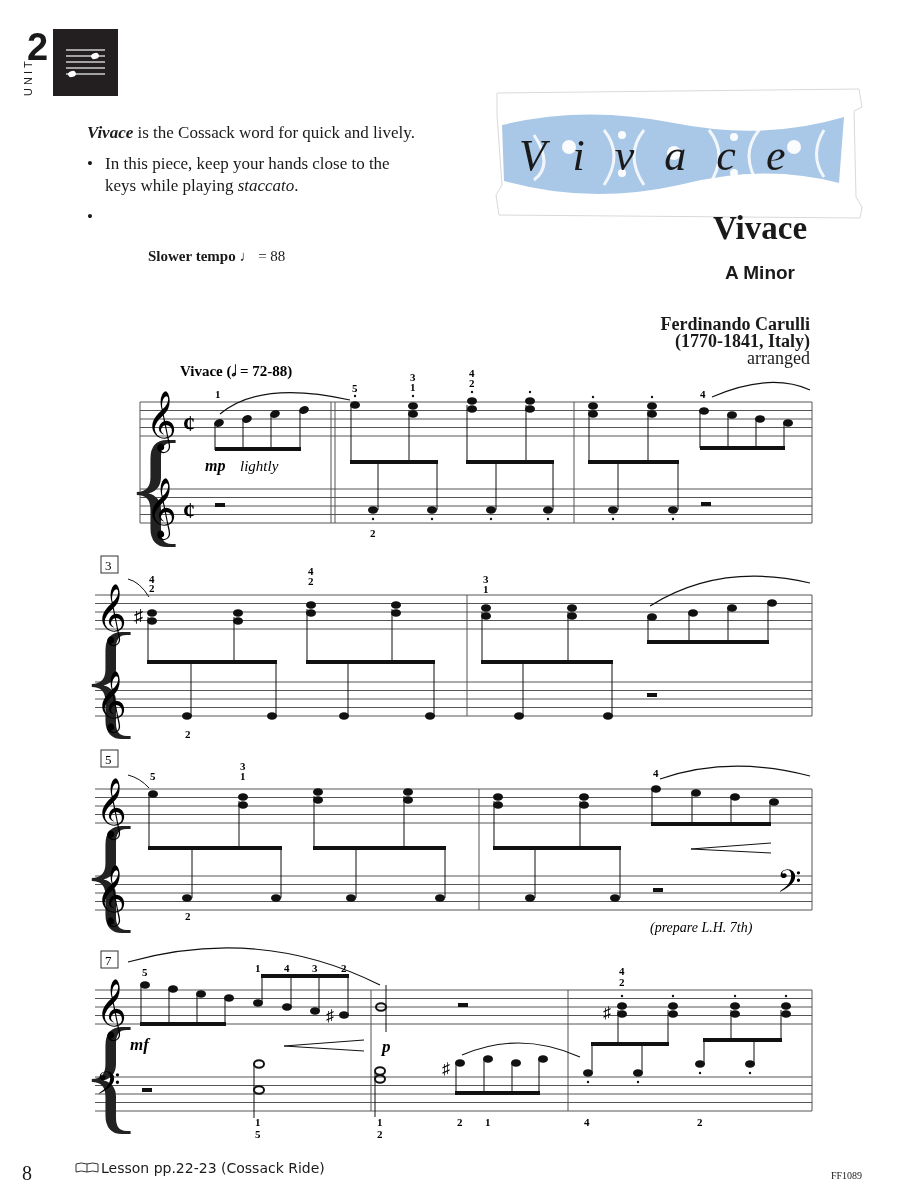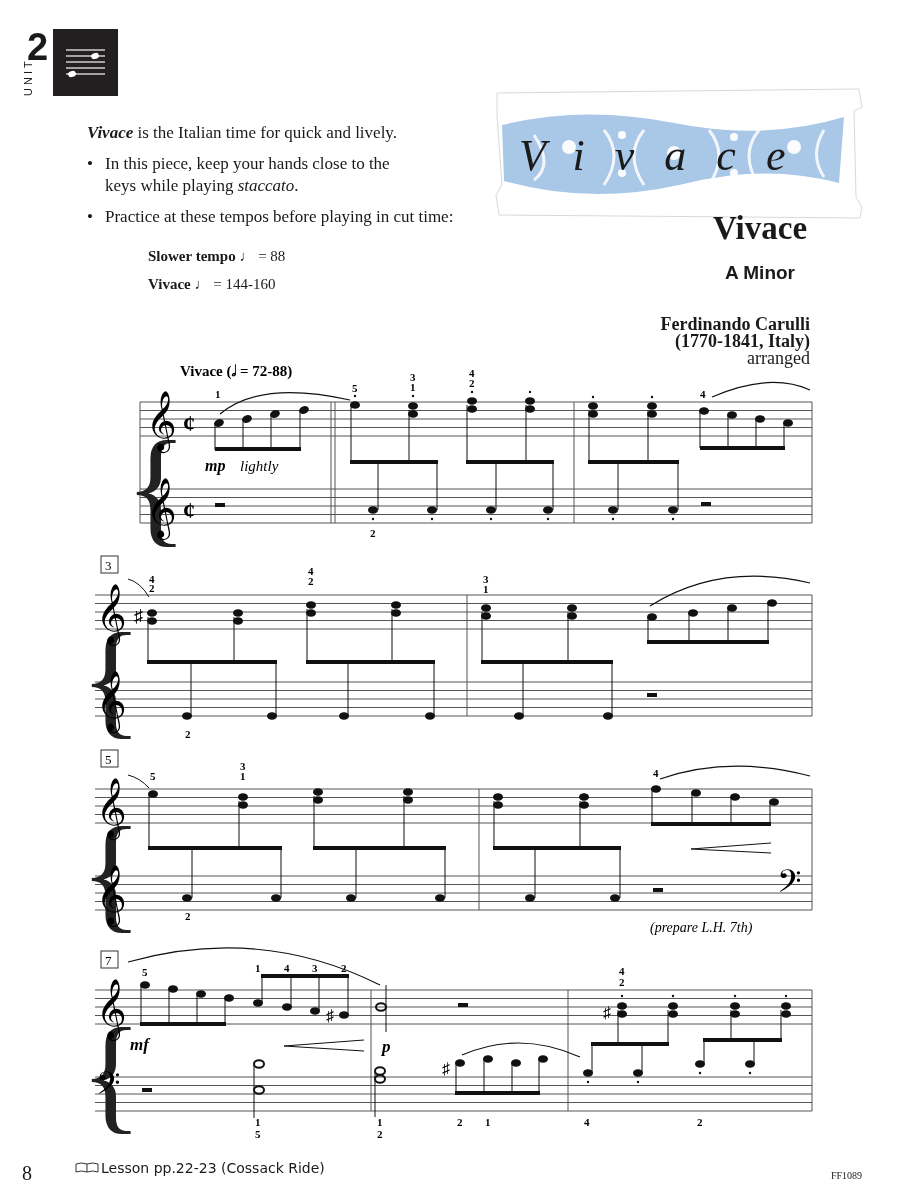--- a/index.html
+++ b/index.html
@@ -37,34 +37,32 @@
       <line x1="13" y1="33" x2="52" y2="33"></line>
         <line x1="13" y1="39" x2="52" y2="39"></line>
       <line x1="13" y1="45" x2="52" y2="45"></line>
     </g>
     <ellipse cx="42" cy="27" rx="4" ry="3" fill="#fff" transform="rotate(-20 42 27)"></ellipse>
     <ellipse cx="19" cy="45" rx="4" ry="3" fill="#fff" transform="rotate(-20 19 45)"></ellipse>
   </svg>
 </div>
 
 <div class="abs intro">
-  <p><i><b>Vivace</b></i><span> is the Italian time for quick and lively.</span></p>
+  <p><i><b>Vivace</b></i><span> is the Cossack word for quick and lively.</span></p>
   <div class="bullet" style="margin-bottom:9px;">
     <span class="dot">•</span>
     <span style="width:310px;"><span>In this piece, keep your hands close to the keys while playing </span><i>staccato</i><span>.</span></span>
   </div>
   <div class="bullet">
     <span class="dot">•</span>
-    <span>Practice at these tempos before playing in cut time:</span>
   </div>
 </div>
 
 <div class="abs tempos">
   <div><b>Slower tempo</b> <span>♩</span> <span>= 88</span></div>
-  <div><b>Vivace</b> <span>♩</span> <span>= 144-160</span></div>
 </div>
 
 <div class="abs banner">
   <svg width="370" height="135" viewBox="0 0 370 135">
     <path d="M3 8 L365 4 L368 22 L360 26 L362 112 L368 122 L366 133 L5 130 L2 110 L8 100 L3 30 Z" fill="#fff" stroke="#d9d9d9" stroke-width="1"></path>
     <path d="M8 40 Q90 20 180 38 Q270 56 350 32 L345 98 Q270 78 185 100 Q95 120 10 96 Z" fill="#a9c8e8"></path>
     <g fill="#fff" opacity="0.95">
       <circle cx="75" cy="62" r="7"></circle>
         <circle cx="180" cy="68" r="7"></circle>
         <circle cx="300" cy="62" r="7"></circle>

